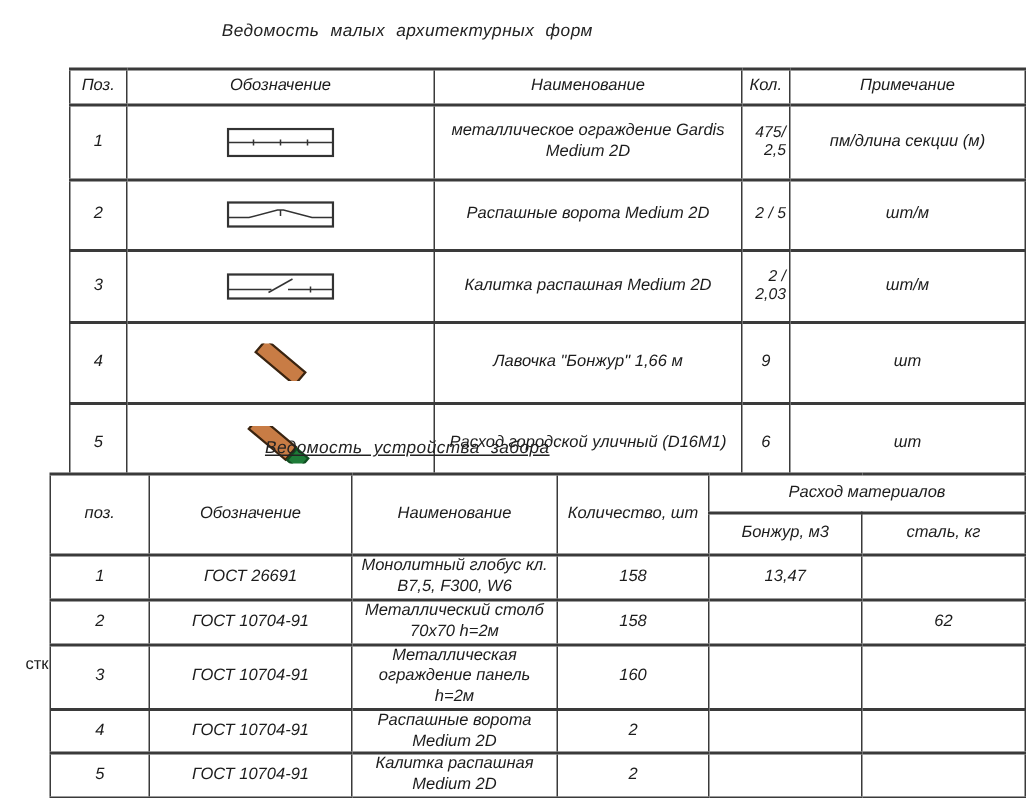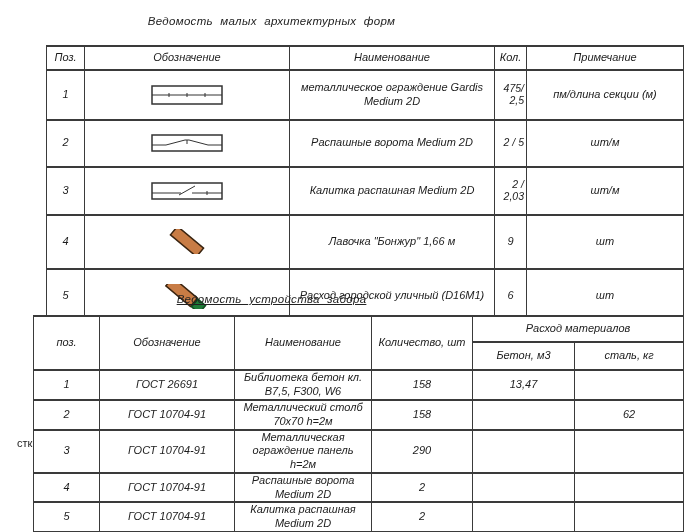--- a/index.html
+++ b/index.html
@@ -177,48 +177,48 @@
   </colgroup>
   <tbody>
       <tr style="height:26px">
     <th rowspan="2">поз.</th>
     <th rowspan="2">Обозначение</th>
     <th rowspan="2">Наименование</th>
     <th rowspan="2">Количество, шт</th>
     <th colspan="2">Расход материалов</th>
   </tr>
   <tr style="height:28px">
-    <th>Бетон, м3</th>
+    <th>Бонжур, м3</th>
     <th>сталь, кг</th>
   </tr>
   <tr style="height:28px">
     <td>1</td>
     <td>ГОСТ 26691</td>
-    <td>Библиотека бетон кл.
+    <td>Монолитный глобус кл.
 В7,5, F300, W6</td>
     <td>158</td>
     <td>13,47</td>
     <td></td>
   </tr>
   <tr style="height:30px">
     <td>2</td>
     <td>ГОСТ 10704-91</td>
     <td>Металлический столб
 70х70 h=2м</td>
     <td>158</td>
     <td></td>
     <td>62</td>
   </tr>
   <tr style="height:34px">
     <td>3</td>
     <td>ГОСТ 10704-91</td>
     <td>Металлическая
 ограждение панель
 h=2м</td>
-    <td>290</td>
+    <td>160</td>
     <td></td>
     <td></td>
   </tr>
   <tr style="height:27px">
     <td>4</td>
     <td>ГОСТ 10704-91</td>
     <td>Распашные ворота
 Medium 2D</td>
     <td>2</td>
     <td></td>

